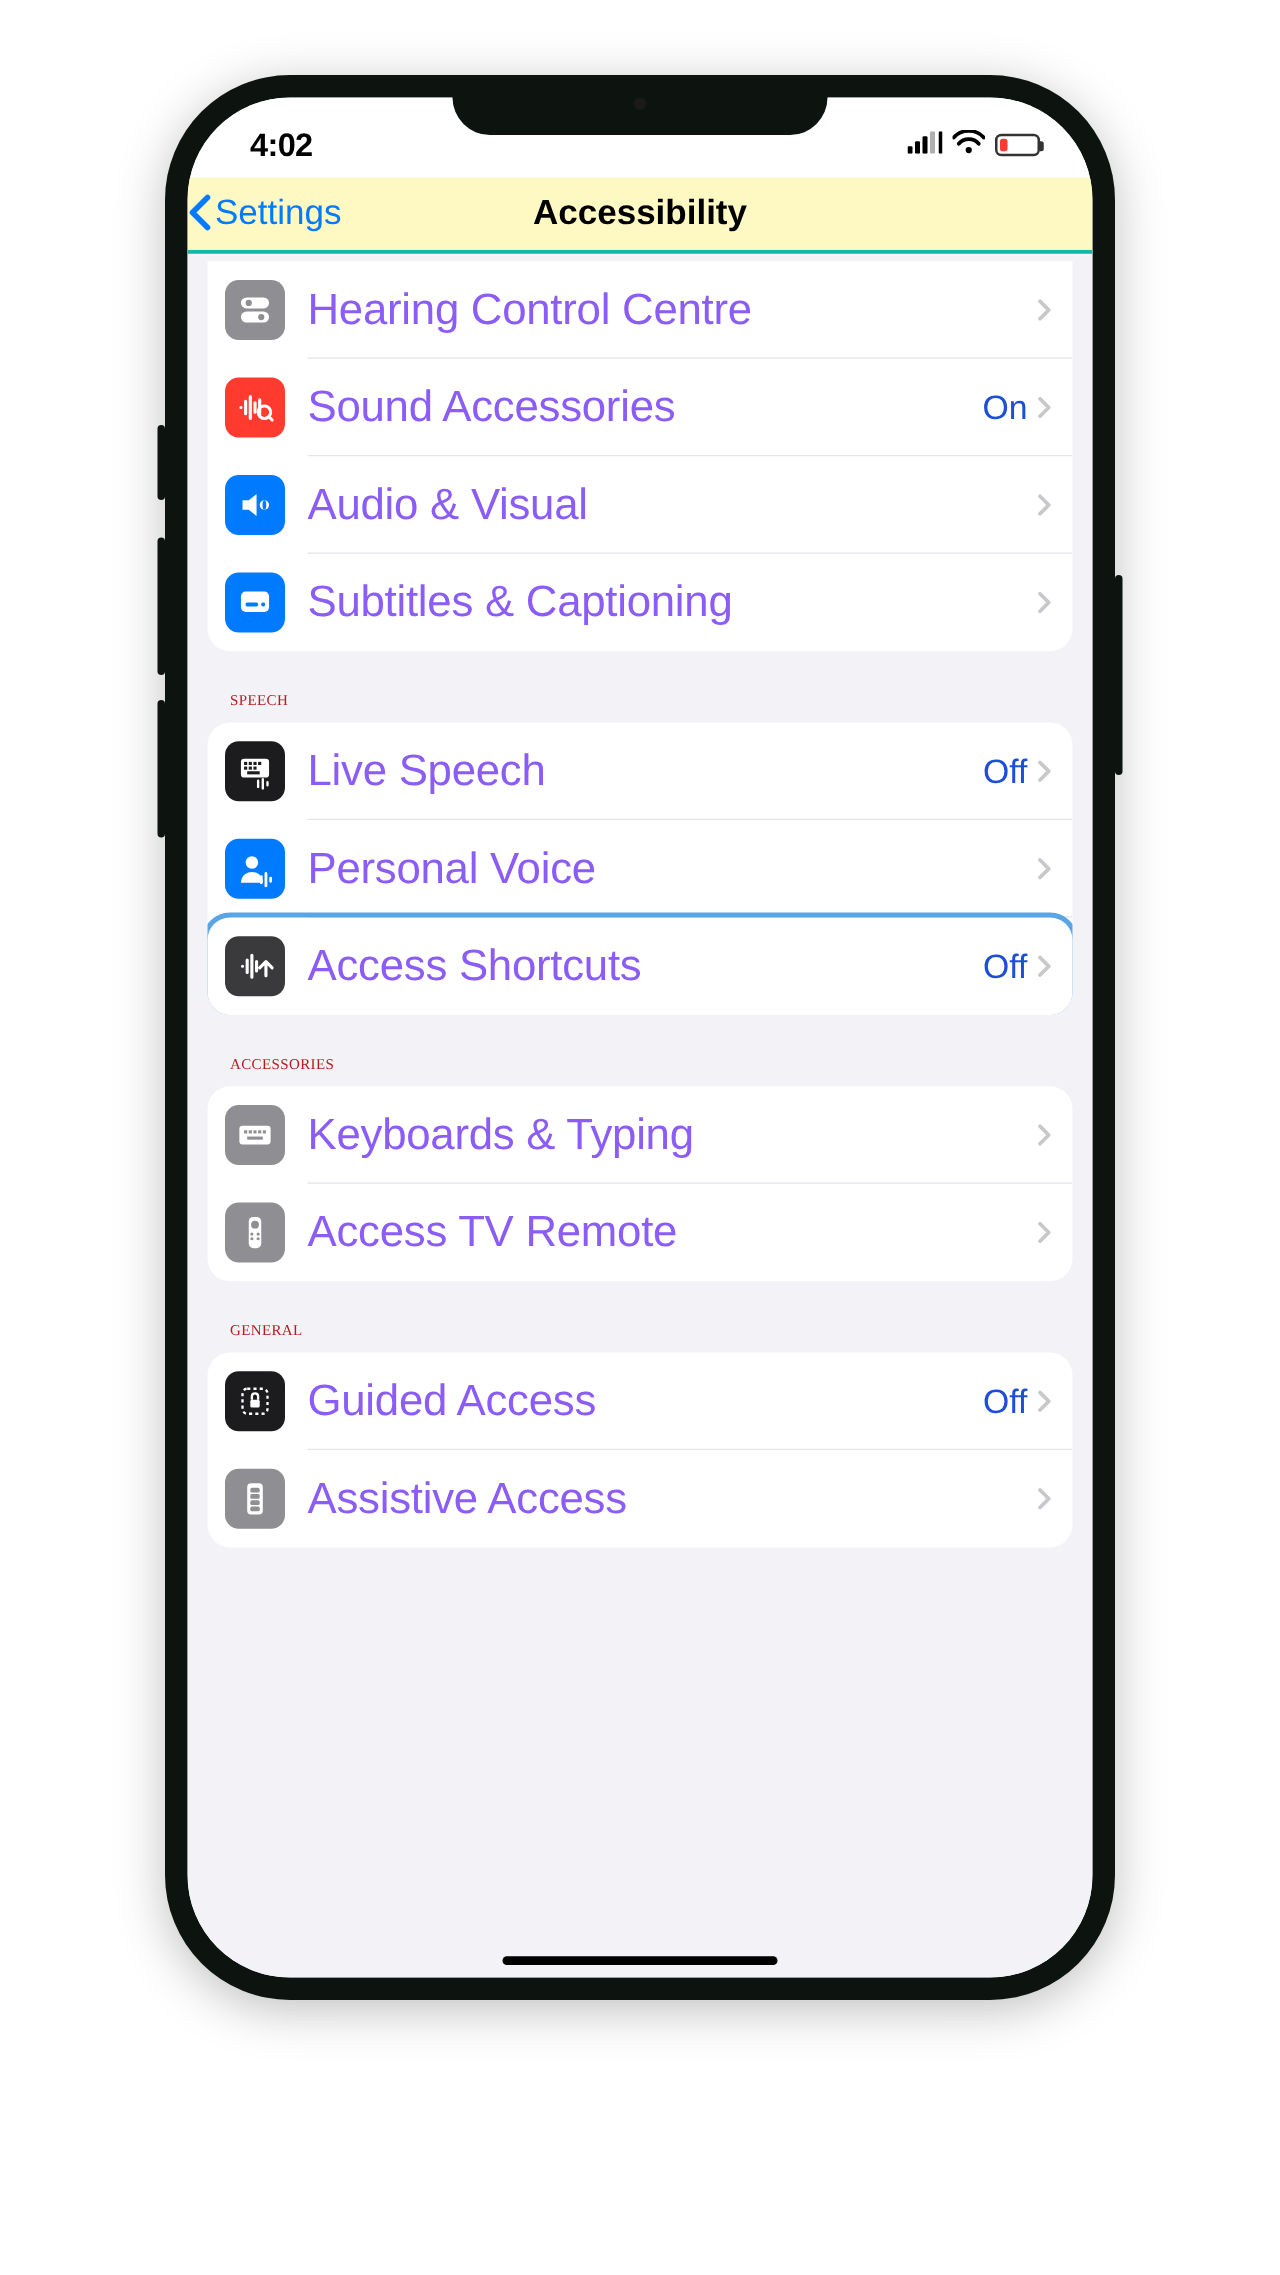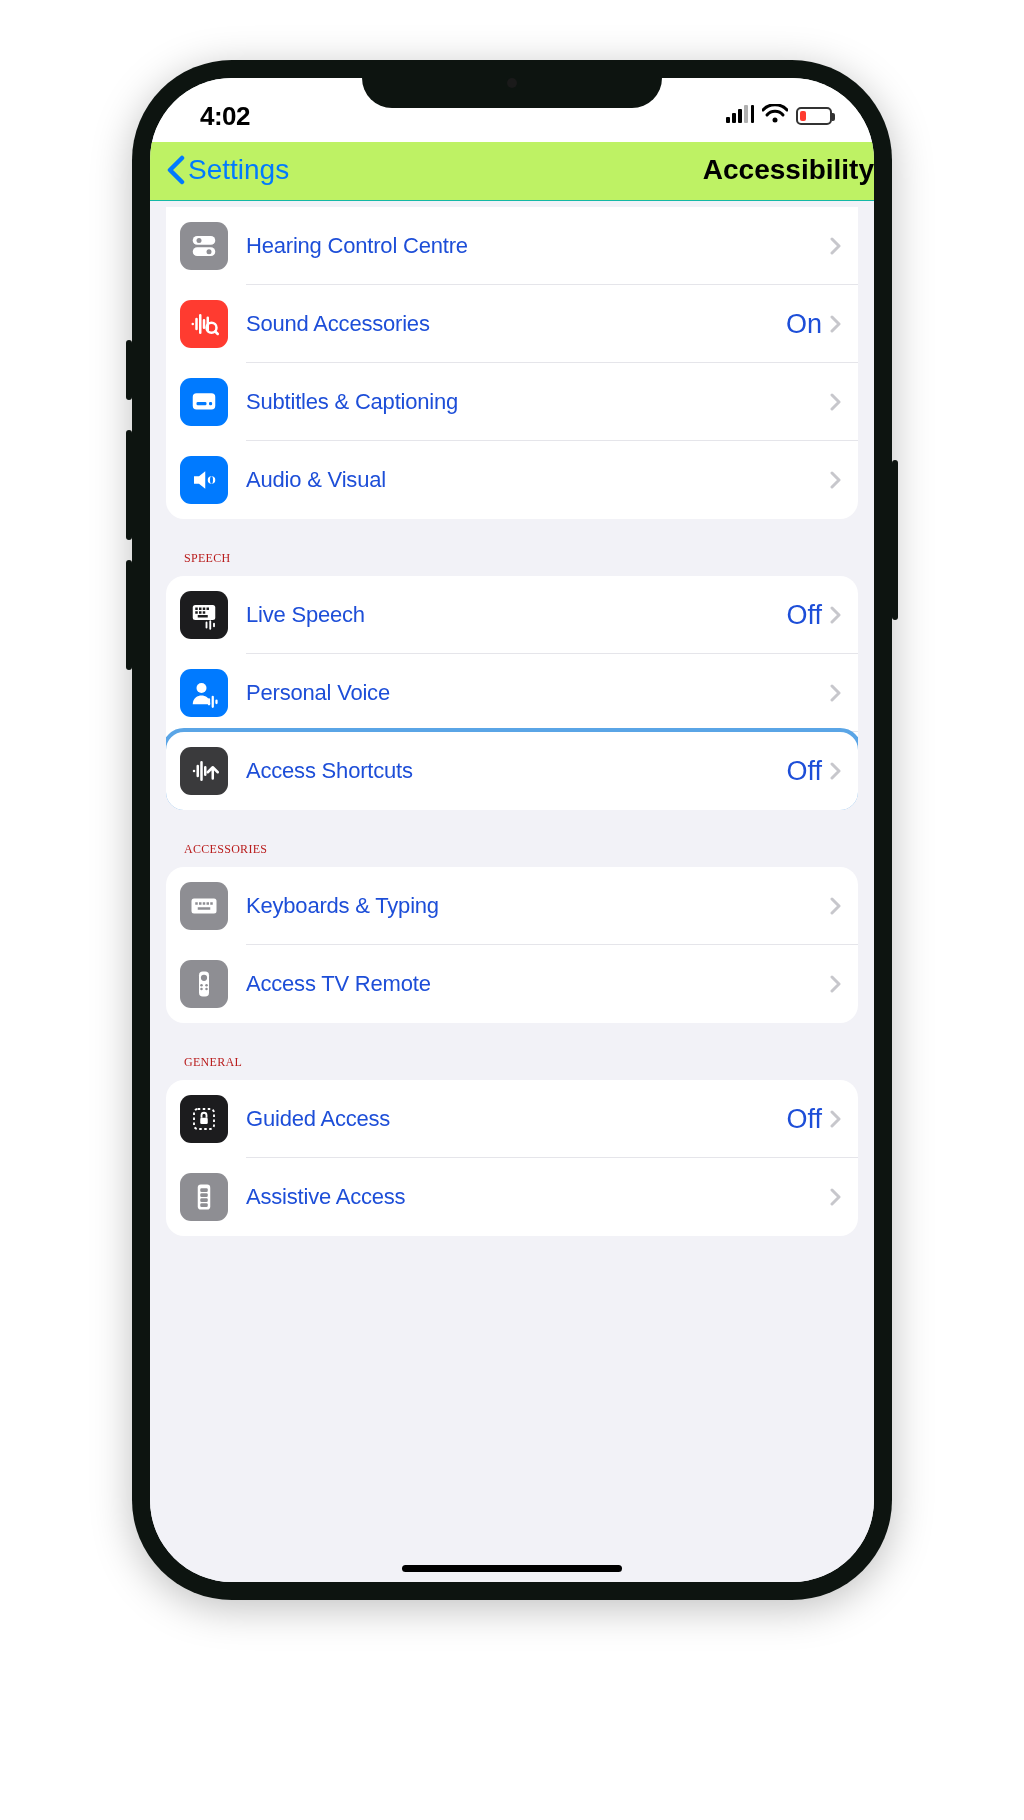--- a/index.html
+++ b/index.html
@@ -69,30 +69,30 @@
 .status-time { font-size: 26px; font-weight: 600; letter-spacing: -0.5px; }
 .status-icons { display:flex; align-items:center; gap:8px; }
 .battery-outline {
   width: 36px; height: 18px; border: 2px solid #333; border-radius: 5px;
   position: relative; display:flex; align-items:center;
 }
 .battery-outline::after { content:""; position:absolute; right:-5px; top:4px; width:3px; height:8px; background:#333; border-radius:0 2px 2px 0;}
 .battery-fill { width:6px; height:10px; background:#ff3b30; border-radius:2px; margin-left:2px;}
 
 .nav-bar {
-  background: #bef264;
-  border-bottom: 1px solid #14b8a6;
-  padding: 12px 18px 14px 16px;
+  background: #fef9c3;
+  border-bottom: 3px solid #14b8a6;
+  padding: 12px 18px 14px 0;
   display:flex;
   align-items:center;
   position:relative;
 }
 .nav-back { display:flex; align-items:center; color:#007aff; font-size:28px; cursor:pointer; }
 .nav-back svg { width:20px; height:30px; margin-right:2px; }
-.nav-title { position:absolute; left:0; right:0; text-align:right; font-size:28px; font-weight:600; pointer-events:none;}
+.nav-title { position:absolute; left:0; right:0; text-align:center; font-size:28px; font-weight:600; pointer-events:none;}
 
 .content {
   flex:1;
   overflow-y:auto;
   background:#f2f2f7;
   padding: 0 16px;
 }
 .group-header {
   font-size: 12px;
   color: #b91c1c;
@@ -122,21 +122,21 @@
   left:80px; right:0; bottom:0;
   height:1px; background:#e5e5ea;
 }
 .row-icon {
   width: 48px; height: 48px; border-radius: 11px;
   margin-right: 18px;
   display:flex; align-items:center; justify-content:center;
   flex-shrink:0;
   color:#fff;
 }
-.row-label { font-size: 22px; flex:1; color:#1d4ed8; letter-spacing:-0.2px;}
+.row-label { font-size: 35px; flex:1; color:#8b5cf6; letter-spacing:-0.2px;}
 .row-value { font-size: 27px; color:#1d4ed8; margin-right:8px;}
 .chevron { width:12px; height:18px; flex-shrink:0; }
 .chevron path { stroke:#c7c7cc; stroke-width:3; fill:none; stroke-linecap:round; stroke-linejoin:round;}
 
 .highlight-ring {
   position:absolute;
   border: 4px solid #5aa5e6;
   border-radius: 22px;
   pointer-events:none;
   left: -4px;
@@ -235,39 +235,39 @@
           </div>
           <div class="row-label">Sound Accessories</div>
           <div class="row-value">On</div>
           <svg class="chevron" viewBox="0 0 12 18">
               <path d="M2 2 L9 9 L2 16"></path>
             </svg>
         </div>
         <div class="list-row">
           <div class="row-icon ic-blue">
             <svg class="icon-svg" viewBox="0 0 24 24">
+                <path d="M4 9 L8 9 L13 5 L13 19 L8 15 L4 15 Z" fill="#fff"></path>
+                <circle cx="18" cy="12" r="3" fill="#fff"></circle>
+                <ellipse cx="18" cy="12" rx="1.2" ry="3" fill="#007aff"></ellipse>
+              </svg>
+          </div>
+          <div class="row-label">Audio &amp; Visual</div>
+          <svg class="chevron" viewBox="0 0 12 18">
+              <path d="M2 2 L9 9 L2 16"></path>
+            </svg>
+        </div>
+        <div class="list-row">
+          <div class="row-icon ic-blue">
+            <svg class="icon-svg" viewBox="0 0 24 24">
                 <rect x="3" y="5" width="18" height="13" rx="3" fill="#fff"></rect>
                 <rect x="6" y="12" width="8" height="2.5" rx="1" fill="#007aff"></rect>
                 <rect x="16" y="12" width="2.5" height="2.5" rx="1" fill="#007aff"></rect>
               </svg>
           </div>
           <div class="row-label">Subtitles &amp; Captioning</div>
-          <svg class="chevron" viewBox="0 0 12 18">
-              <path d="M2 2 L9 9 L2 16"></path>
-            </svg>
-        </div>
-        <div class="list-row">
-          <div class="row-icon ic-blue">
-            <svg class="icon-svg" viewBox="0 0 24 24">
-                <path d="M4 9 L8 9 L13 5 L13 19 L8 15 L4 15 Z" fill="#fff"></path>
-                <circle cx="18" cy="12" r="3" fill="#fff"></circle>
-                <ellipse cx="18" cy="12" rx="1.2" ry="3" fill="#007aff"></ellipse>
-              </svg>
-          </div>
-          <div class="row-label">Audio &amp; Visual</div>
           <svg class="chevron" viewBox="0 0 12 18">
               <path d="M2 2 L9 9 L2 16"></path>
             </svg>
         </div>
       </div>
 
       <div class="group-header">Speech</div>
       <div class="list-group">
         <div class="list-row">
           <div class="row-icon ic-black">

